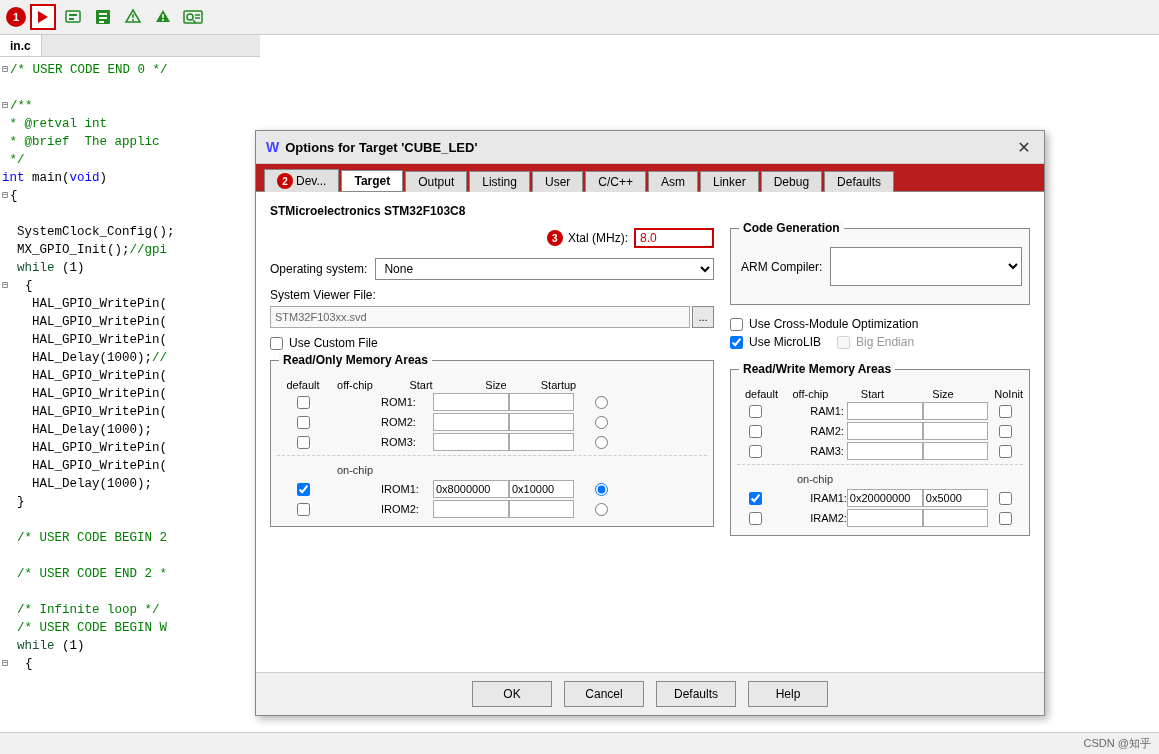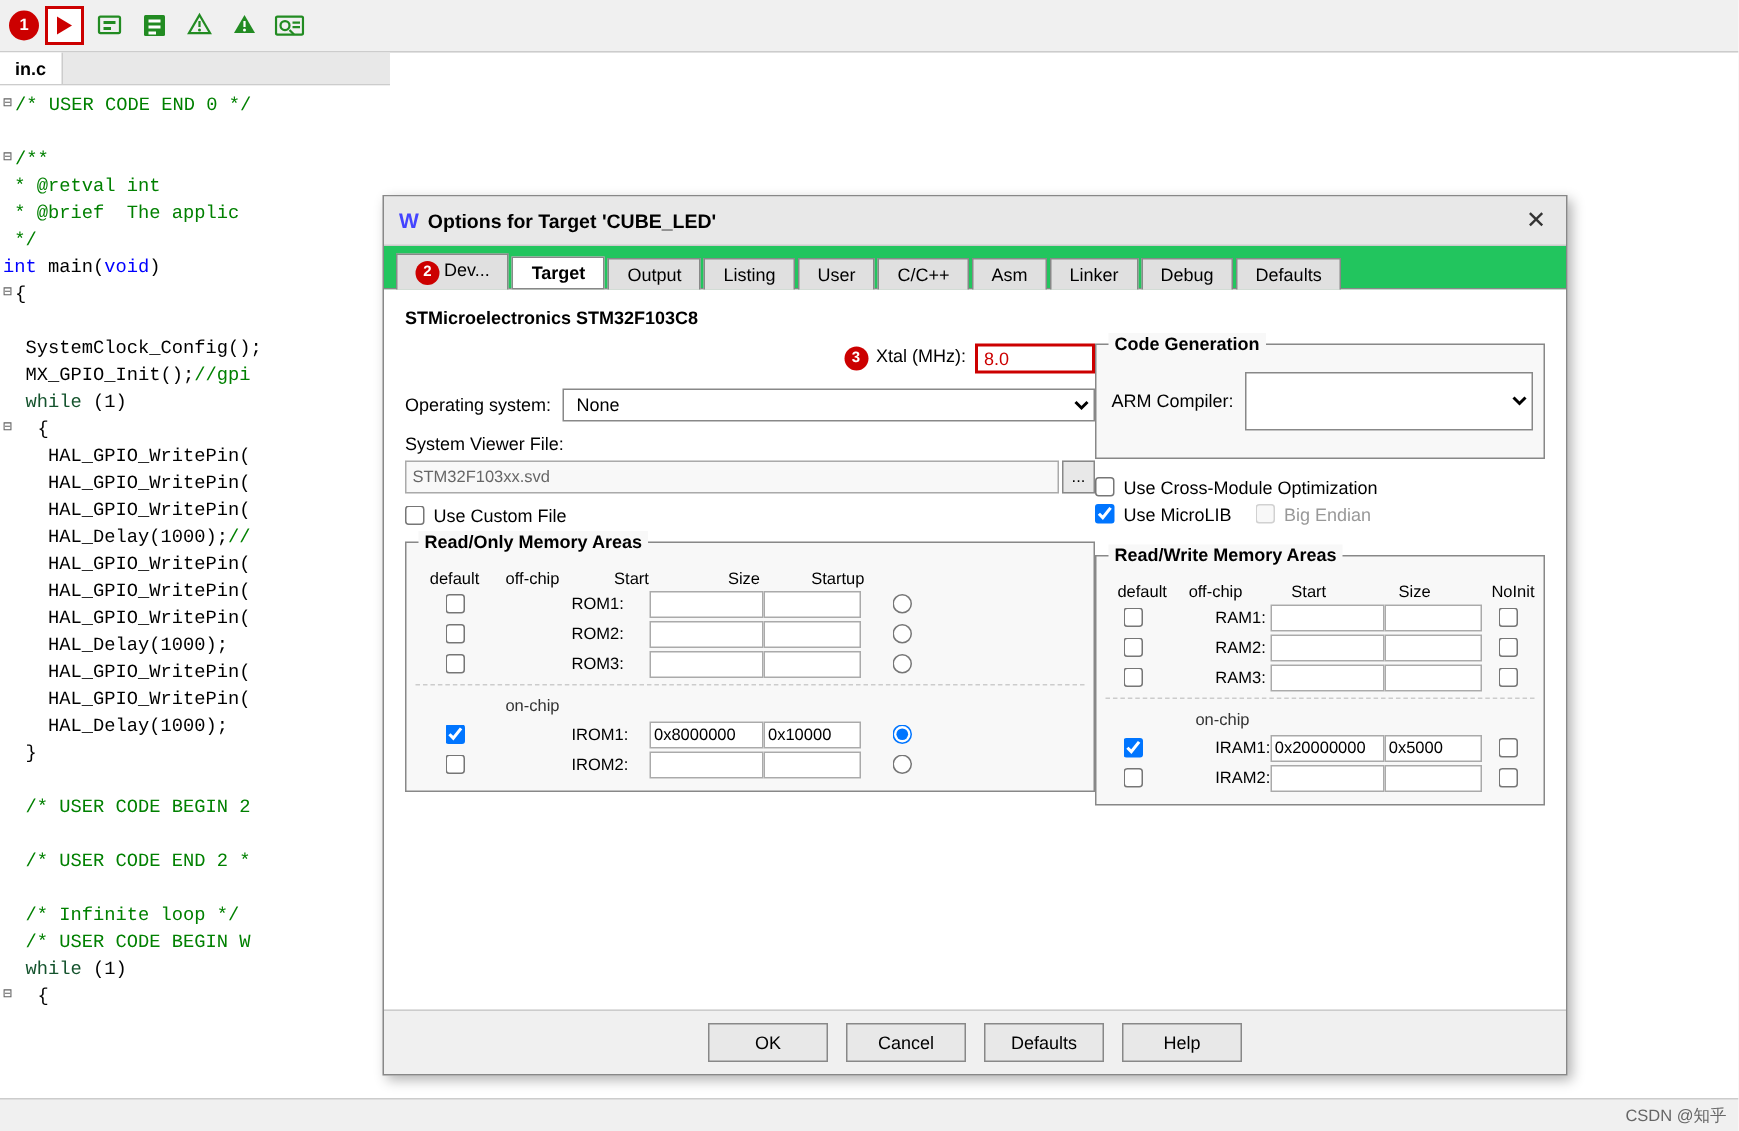--- a/index.html
+++ b/index.html
@@ -74,21 +74,21 @@
       display: flex; align-items: center; gap: 6px;
     }
     .dialog-title-icon { color: #4444ff; font-weight: bold; font-size: 14px; }
     .close-btn {
       width: 20px; height: 20px; cursor: pointer; display: flex; align-items: center;
       justify-content: center; font-size: 16px; color: #333; background: none; border: none;
     }
 
     
     .dialog-tabs {
-      display: flex; background: #22c55e; border-bottom: 1px solid #888;
+      display: flex; background: #b91c1c; border-bottom: 1px solid #888;
       padding: 4px 8px 0; gap: 0; align-items: flex-end;
     }
     .dtab {
       padding: 3px 12px; border: 1px solid #888; border-bottom: none;
       background: #e0e0e0; cursor: pointer; font-size: 12px; margin-right: 2px;
       position: relative; top: 1px;
     }
     .dtab.active {
       background: #ffffff; border-bottom: 1px solid #ffffff; font-weight: bold;
       z-index: 1;
@@ -103,21 +103,21 @@
     
     .dialog-body {
       background: #ffffff; padding: 12px 14px; min-height: 480px;
     }
 
     .device-label {
       font-weight: bold; margin-bottom: 10px; font-size: 12px;
     }
 
     
-    .dialog-columns { display: flex; }
+    .dialog-columns { display: flex; gap: 16px; }
     .dialog-left { flex: 1; }
     .dialog-right { width: 300px; }
 
     
     .xtal-row {
       display: flex; align-items: center; margin-bottom: 10px; justify-content: flex-end; gap: 6px;
     }
     .xtal-label { font-size: 12px; white-space: nowrap; }
     .xtal-badge {
       width: 16px; height: 16px; background: #cc0000; border-radius: 50%;

